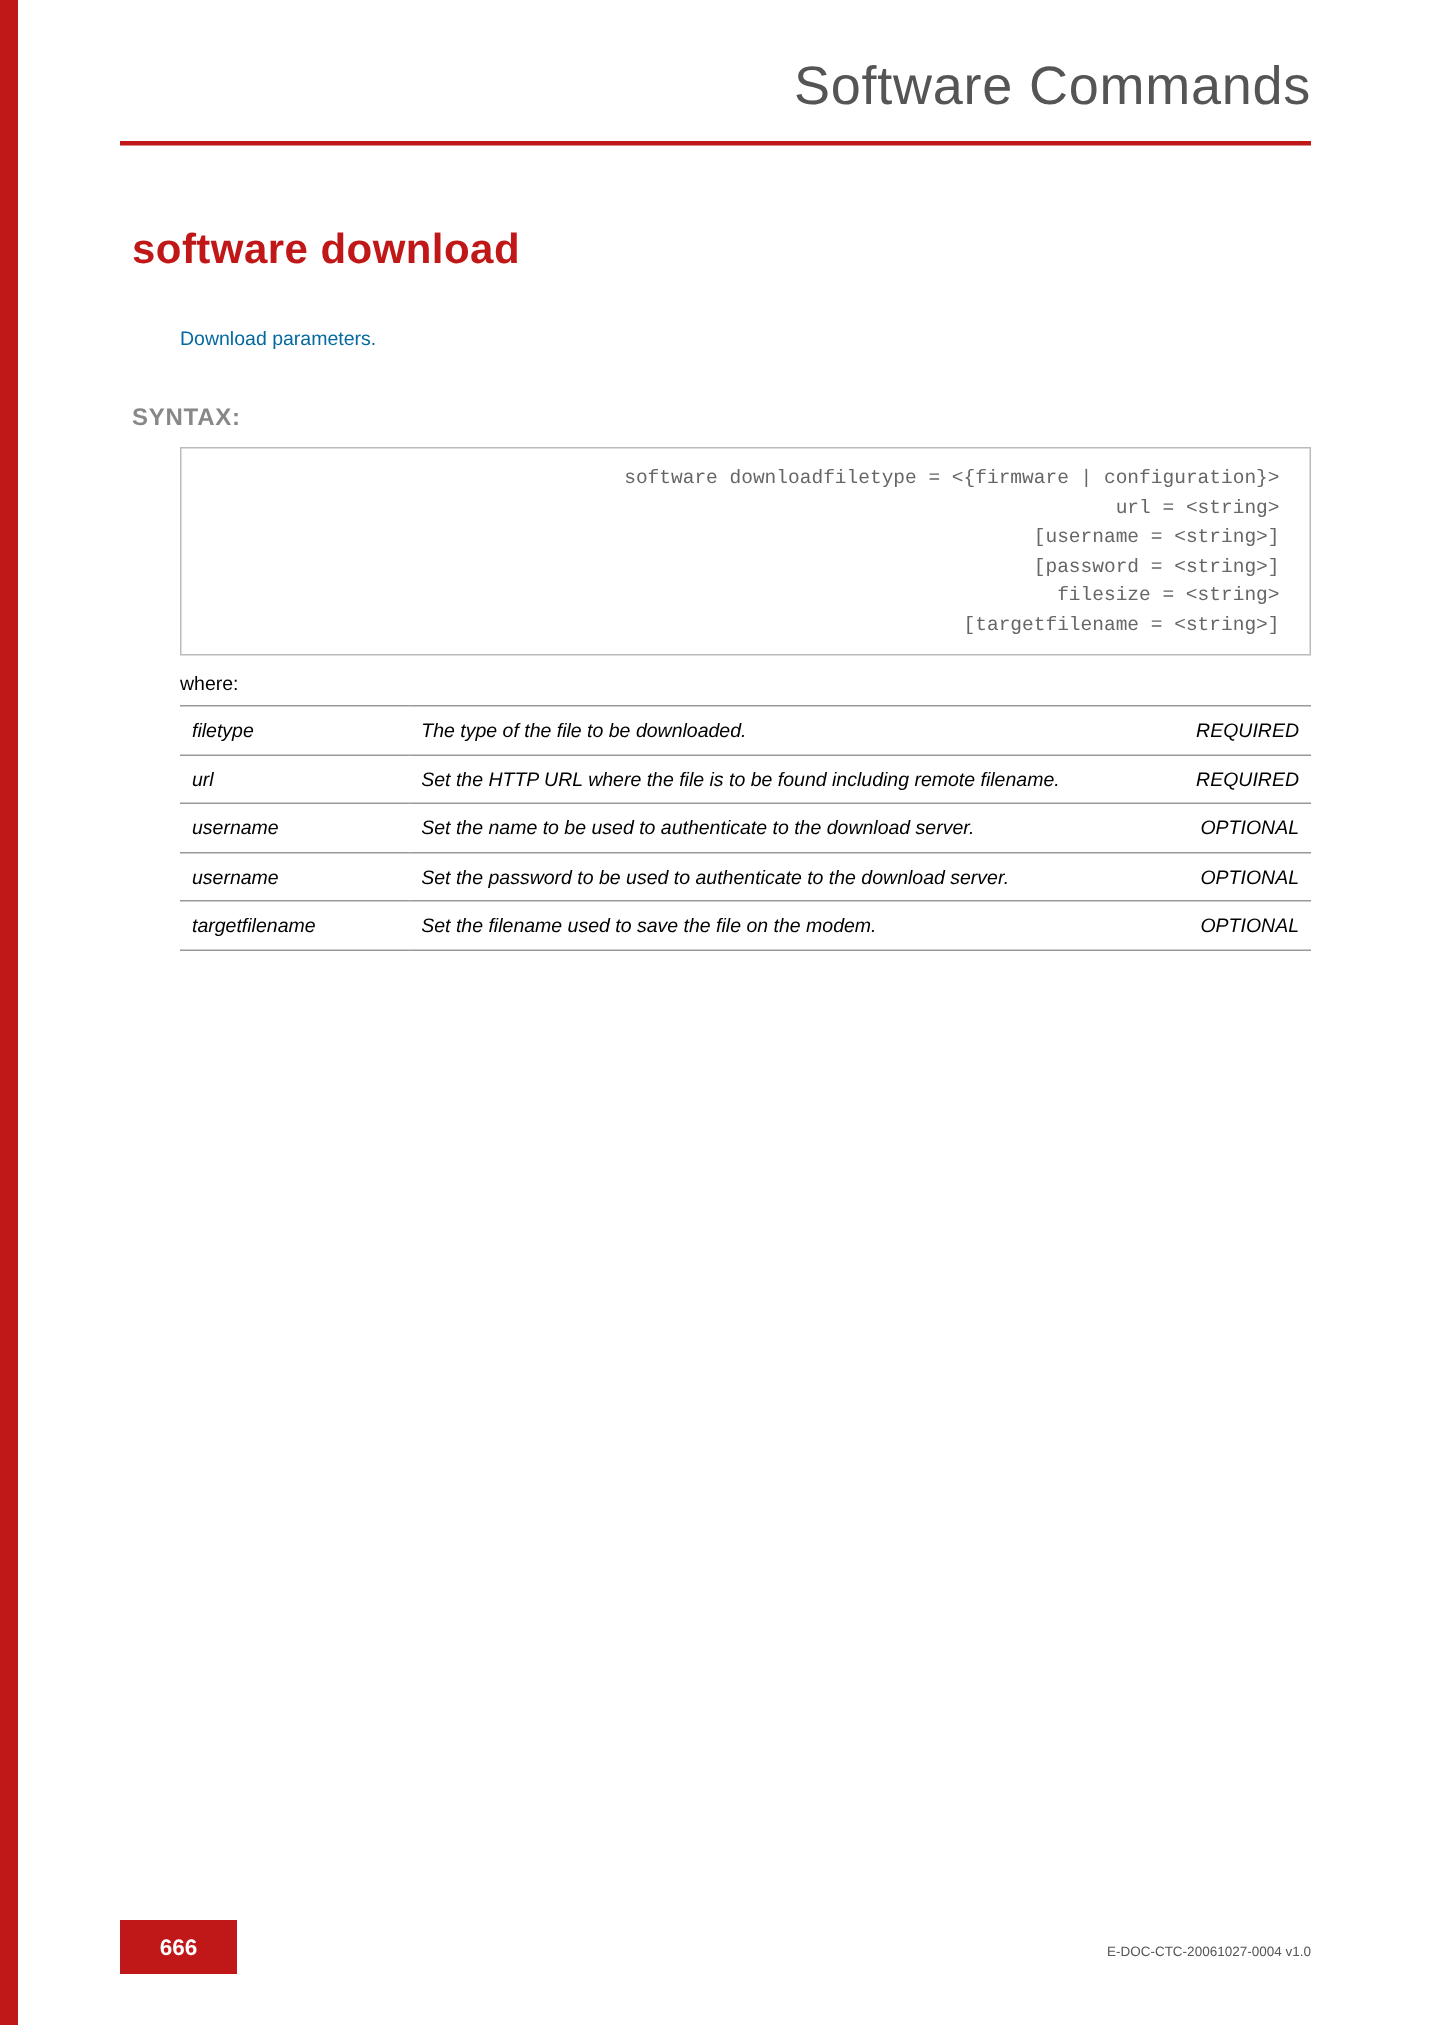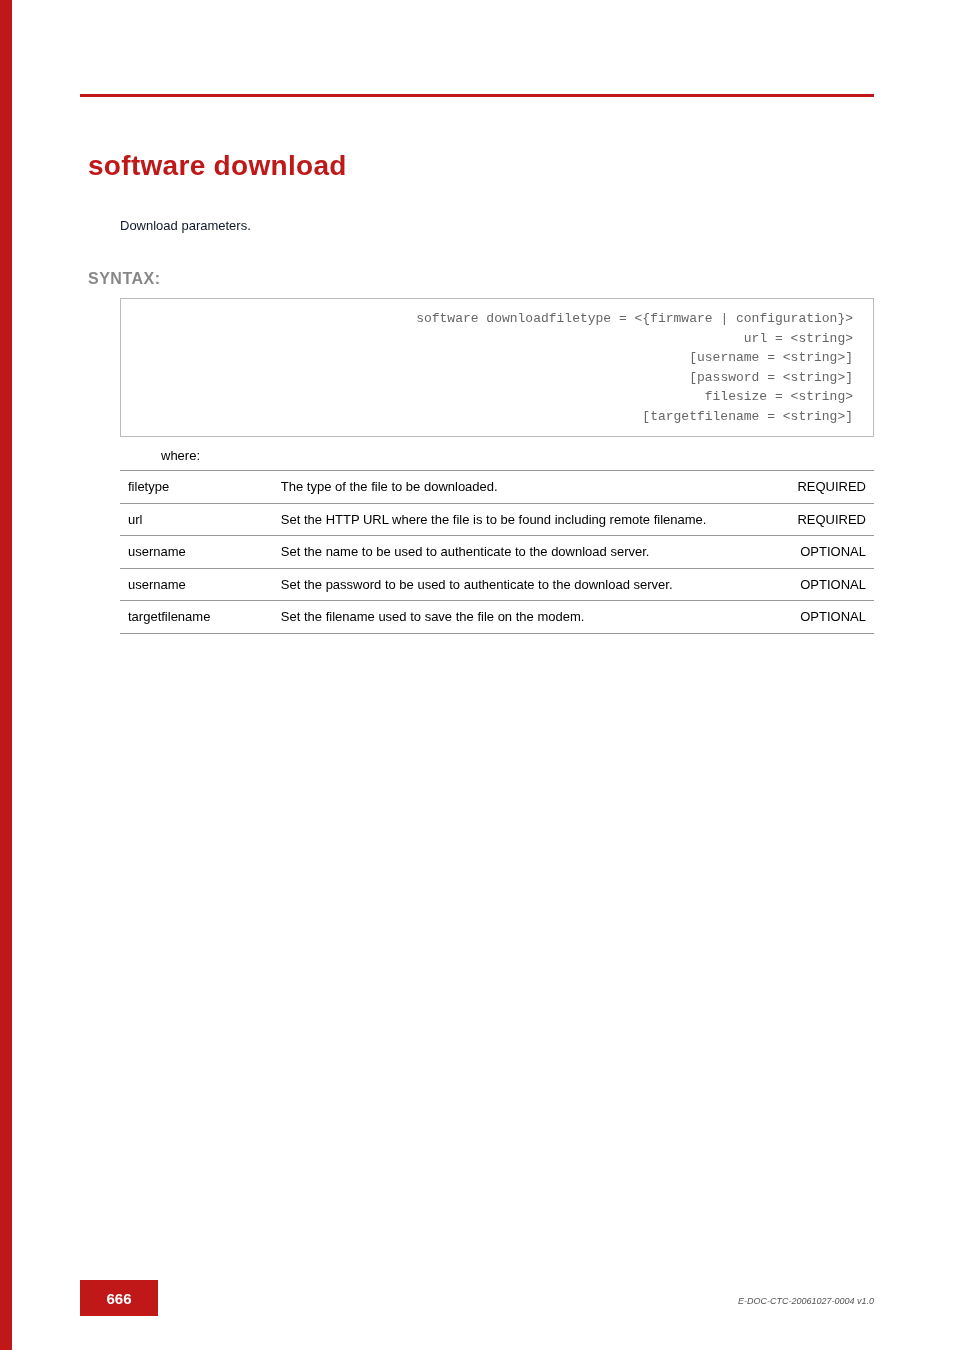--- a/index.html
+++ b/index.html
@@ -2,42 +2,43 @@
 <html><head>
 <meta charset="utf-8">
 <style>
   * { box-sizing: border-box; margin: 0; padding: 0; }
   html, body { width: 954px; height: 1350px; background: #fff; font-family: Arial, Helvetica, sans-serif; color: #000; }
   .page { position: relative; width: 954px; height: 1350px; }
   .left-strip { position: absolute; left: 0; top: 0; width: 12px; height: 1350px; background: #c01818; }
   .header-title { position: absolute; top: 36px; right: 80px; font-size: 36px; font-weight: 400; color: #555; letter-spacing: 0.5px; }
   .header-rule { position: absolute; top: 94px; left: 80px; right: 80px; height: 3px; background: #c01818; }
   .section-title { position: absolute; top: 150px; left: 88px; font-size: 28px; font-weight: bold; color: #c01818; letter-spacing: 0.3px; }
-  .desc { position: absolute; top: 218px; left: 120px; font-size: 13px; color: #0f172a; }
+  .desc { position: absolute; top: 218px; left: 120px; font-size: 13px; color: #0369a1; }
   .syntax-label { position: absolute; top: 270px; left: 88px; font-size: 16px; font-weight: bold; color: #888; letter-spacing: 0.5px; }
   .code-box { position: absolute; top: 298px; left: 120px; right: 80px; border: 1px solid #bbb; padding: 10px 20px; text-align: right; }
   .code-box pre { font-family: "Courier New", monospace; font-size: 13px; color: #666; white-space: pre; line-height: 1.5; }
   .code-cmd { display: inline-block; width: 210px; vertical-align: top; }
-  .where-label { position: absolute; top: 448px; left: 120px; font-size: 13px; margin-left: 41px; }
+  .where-label { position: absolute; top: 448px; left: 120px; font-size: 13px; }
   .params-table { position: absolute; top: 470px; left: 120px; right: 80px; width: 754px; border-collapse: collapse; font-size: 13px; }
-  .params-table td { padding: 7px 8px; border-bottom: 1px solid #999; vertical-align: top; line-height: 1.35; }
+  .params-table td { padding: 7px 8px; border-bottom: 1px solid #999; vertical-align: top; line-height: 1.35; font-style: italic; }
   .params-table tr:first-child td { border-top: 1px solid #999; }
   .col-name { width: 150px; }
   .col-desc { width: 480px; }
   .col-req  { width: 110px; text-align: right; }
   .footer { position: absolute; bottom: 34px; left: 0; right: 0; }
   .page-num-box { position: absolute; left: 80px; bottom: 0; width: 78px; height: 36px; background: #c01818; color: #fff; font-weight: bold; font-size: 15px; display: flex; align-items: center; justify-content: center; }
-  .doc-id { position: absolute; right: 80px; bottom: 10px; font-size: 9px; color: #555; font-style: italic; }
+  .doc-id { position: absolute; right: 80px; bottom: 10px; font-size: 9px; color: #555; }
 </style>
 </head>
 <body>
 
 <div class="page">
   <div class="left-strip"></div>
 
+  <div class="header-title">Software Commands</div>
   <div class="header-rule"></div>
 
   <div class="section-title">software download</div>
   <div class="desc">Download parameters.</div>
 
   <div class="syntax-label">SYNTAX:</div>
 
   <div class="code-box">
     <pre><span class="code-cmd">software download</span><span>filetype = &lt;{firmware | configuration}&gt;</span>
 <span class="code-cmd"></span><span>url = &lt;string&gt;</span>

